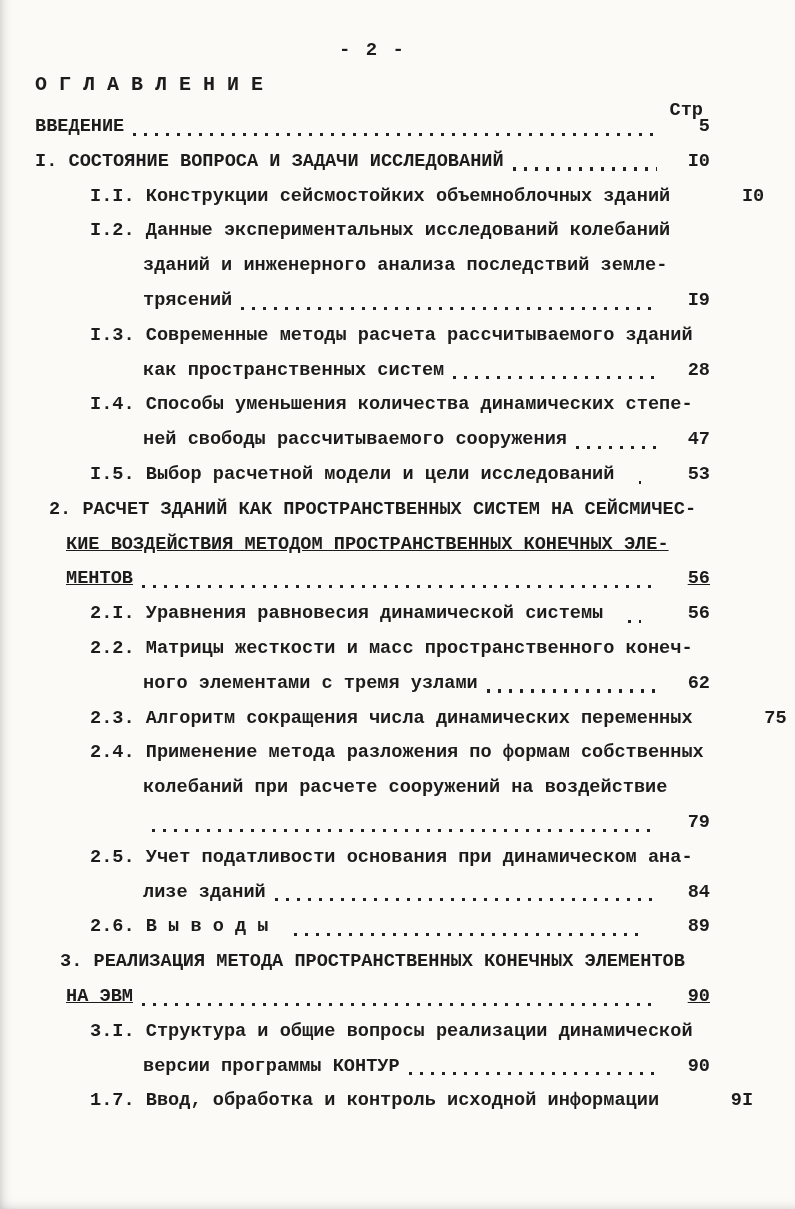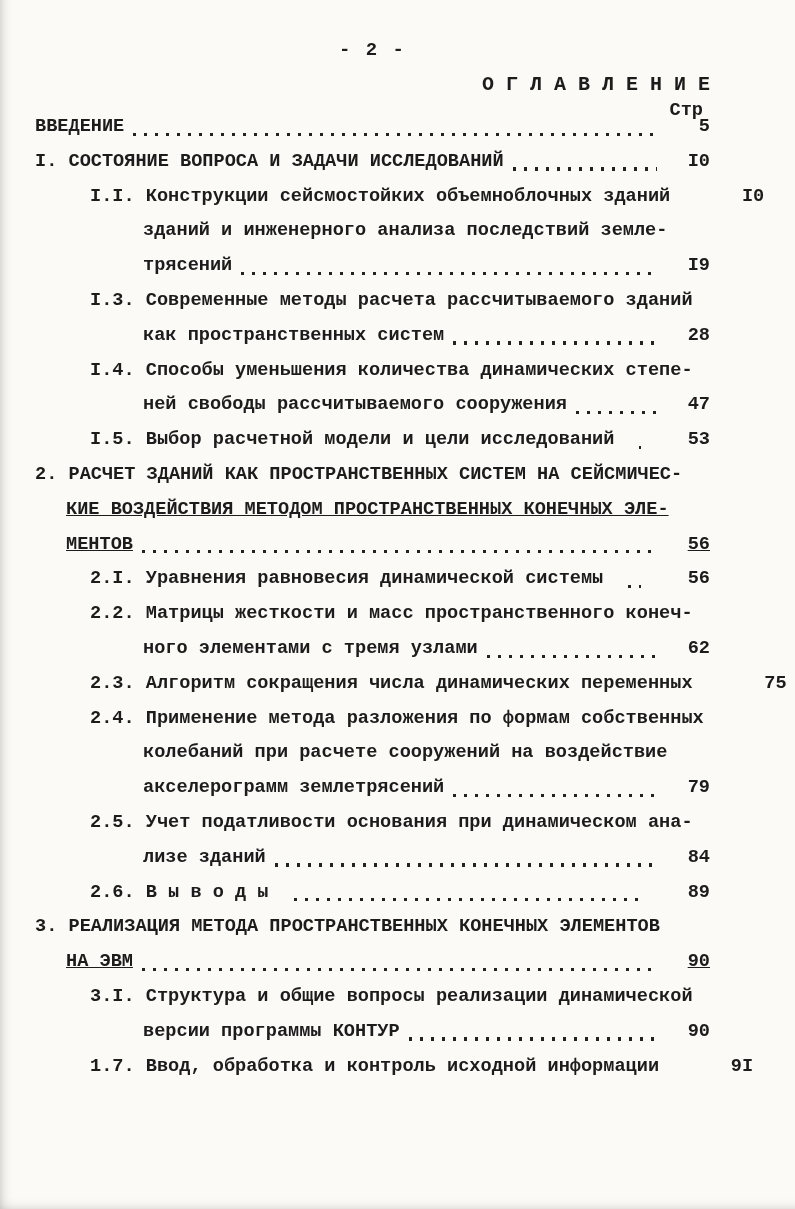--- a/index.html
+++ b/index.html
@@ -21,21 +21,21 @@
     color: #1c1c1c;
     overflow: hidden;
   }
   .page-number {
     text-align: center;
     font-size: 19px;
     line-height: 24px;
     letter-spacing: 2px;
   }
   .toc-title {
-    text-align: right;
+    text-align: left;
     font-size: 20px;
     line-height: 30px;
     margin-top: 8px;
     white-space: pre;
   }
   .pages-col-header {
     position: absolute;
     top: 100px;
     right: 92px;
     font-size: 18.6px;
@@ -43,21 +43,21 @@
   .toc {
     margin-top: 10px;
   }
   .toc-line {
     display: flex;
     align-items: baseline;
     line-height: 34.8px;
     font-size: 18.6px;
     white-space: pre;
   }
-  .indent-0 { padding-left: 0; }
+  .indent-0 { padding-left: 0; justify-content: center; }
   .indent-1 { padding-left: 31px; text-decoration: underline; }
   .indent-2 { padding-left: 55px; gap: 16px; }
   .indent-3 { padding-left: 108px; }
   .toc-text {
     flex: 0 0 auto;
   }
   .leader {
     flex: 1 1 auto;
     height: 3.2px;
     align-self: flex-end;
@@ -77,37 +77,38 @@
 <body>
 
 <div class="page">
   <div class="page-number">- 2 -</div>
   <div class="toc-title">О Г Л А В Л Е Н И Е</div>
   <div class="pages-col-header">Стр</div>
   <div class="toc">
       <div class="toc-line indent-0"><span class="toc-text">ВВЕДЕНИЕ</span><span class="leader"></span><span class="toc-page">5</span></div>
       <div class="toc-line indent-0"><span class="toc-text">I. СОСТОЯНИЕ ВОПРОСА И ЗАДАЧИ ИССЛЕДОВАНИЙ</span><span class="leader"></span><span class="toc-page">I0</span></div>
       <div class="toc-line indent-2"><span class="toc-text">I.I. Конструкции сейсмостойких объемноблочных зданий</span><span class="leader nodots"></span><span class="toc-page">I0</span></div>
+      <div class="toc-line indent-2"><span class="toc-text">I.2. Данные экспериментальных исследований колебаний</span></div>
       <div class="toc-line indent-3"><span class="toc-text">зданий и инженерного анализа последствий земле-</span></div>
       <div class="toc-line indent-3"><span class="toc-text">трясений</span><span class="leader"></span><span class="toc-page">I9</span></div>
       <div class="toc-line indent-2"><span class="toc-text">I.3. Современные методы расчета рассчитываемого зданий</span></div>
       <div class="toc-line indent-3"><span class="toc-text">как пространственных систем</span><span class="leader"></span><span class="toc-page">28</span></div>
       <div class="toc-line indent-2"><span class="toc-text">I.4. Способы уменьшения количества динамических степе-</span></div>
       <div class="toc-line indent-3"><span class="toc-text">ней свободы рассчитываемого сооружения</span><span class="leader"></span><span class="toc-page">47</span></div>
       <div class="toc-line indent-2"><span class="toc-text">I.5. Выбор расчетной модели и цели исследований</span><span class="leader"></span><span class="toc-page">53</span></div>
       <div class="toc-line indent-0"><span class="toc-text">2. РАСЧЕТ ЗДАНИЙ КАК ПРОСТРАНСТВЕННЫХ СИСТЕМ НА СЕЙСМИЧЕС-</span></div>
       <div class="toc-line indent-1"><span class="toc-text">КИЕ ВОЗДЕЙСТВИЯ МЕТОДОМ ПРОСТРАНСТВЕННЫХ КОНЕЧНЫХ ЭЛЕ-</span></div>
       <div class="toc-line indent-1"><span class="toc-text">МЕНТОВ</span><span class="leader"></span><span class="toc-page">56</span></div>
       <div class="toc-line indent-2"><span class="toc-text">2.I. Уравнения равновесия динамической системы</span><span class="leader"></span><span class="toc-page">56</span></div>
       <div class="toc-line indent-2"><span class="toc-text">2.2. Матрицы жесткости и масс пространственного конеч-</span></div>
       <div class="toc-line indent-3"><span class="toc-text">ного элементами с тремя узлами</span><span class="leader"></span><span class="toc-page">62</span></div>
       <div class="toc-line indent-2"><span class="toc-text">2.3. Алгоритм сокращения числа динамических переменных</span><span class="leader nodots"></span><span class="toc-page">75</span></div>
       <div class="toc-line indent-2"><span class="toc-text">2.4. Применение метода разложения по формам собственных</span></div>
       <div class="toc-line indent-3"><span class="toc-text">колебаний при расчете сооружений на воздействие</span></div>
-      <div class="toc-line indent-3"><span class="toc-text">акселерограмм землетрясений</span><span class="leader"></span><span class="toc-page">79</span></div>
+      <div class="toc-line indent-3"><span class="leader"></span><span class="toc-page">79</span></div>
       <div class="toc-line indent-2"><span class="toc-text">2.5. Учет податливости основания при динамическом ана-</span></div>
       <div class="toc-line indent-3"><span class="toc-text">лизе зданий</span><span class="leader"></span><span class="toc-page">84</span></div>
       <div class="toc-line indent-2"><span class="toc-text">2.6. В ы в о д ы</span><span class="leader"></span><span class="toc-page">89</span></div>
       <div class="toc-line indent-0"><span class="toc-text">3. РЕАЛИЗАЦИЯ МЕТОДА ПРОСТРАНСТВЕННЫХ КОНЕЧНЫХ ЭЛЕМЕНТОВ</span></div>
       <div class="toc-line indent-1"><span class="toc-text">НА ЭВМ</span><span class="leader"></span><span class="toc-page">90</span></div>
       <div class="toc-line indent-2"><span class="toc-text">3.I. Структура и общие вопросы реализации динамической</span></div>
       <div class="toc-line indent-3"><span class="toc-text">версии программы КОНТУР</span><span class="leader"></span><span class="toc-page">90</span></div>
       <div class="toc-line indent-2"><span class="toc-text">1.7. Ввод, обработка и контроль исходной информации</span><span class="leader"></span><span class="toc-page">9I</span></div>
     </div>
 </div>

